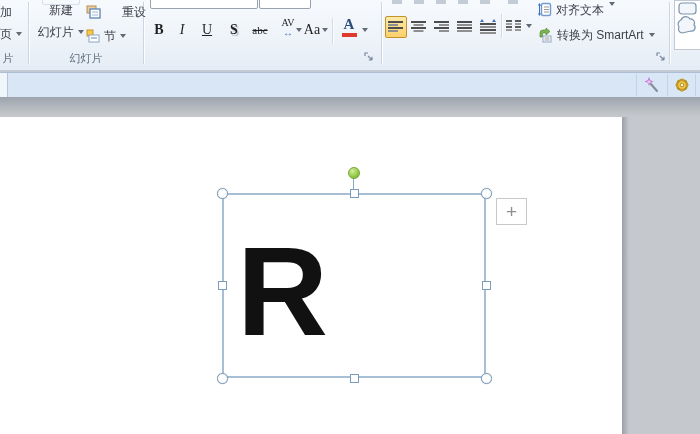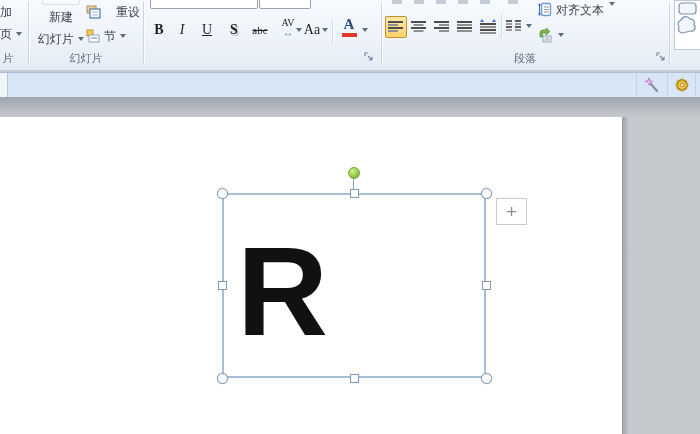--- a/index.html
+++ b/index.html
@@ -74,35 +74,35 @@
 
     <div class="abs cn" style="left:0;top:4px">加</div>
     <div class="abs" style="left:0;top:24px">
       <span class="cn">页</span>
       <span class="dd"></span>
     </div>
     <div class="grp-label" style="left:1px;width:14px">片</div>
 
     <div class="abs" style="left:34px;top:0;width:54px;height:48px;text-align:center">
       <div class="abs" style="left:8px;top:-8px;width:36px;height:12px;border:1px solid #d8dfe8;border-top:none;border-radius:0 0 3px 3px"></div>
-      <div class="cn" style="margin-top:9px">新建</div>
+      <div class="cn" style="margin-top:2px">新建</div>
       <div style="margin-top:3px">
         <span class="cn">幻灯片</span>
         <span class="dd"></span>
       </div>
     </div>
 
     <div class="abs" style="left:86px;top:3px;height:18px;display:flex;align-items:center">
       <svg width="15" height="15" viewBox="0 0 15 15">
         <rect x="1" y="1" width="9" height="7" fill="#e8cfa0" stroke="#b98d4f" stroke-width="1"></rect>
         <rect x="4" y="4" width="10" height="9" fill="#fff" stroke="#5b84b5" stroke-width="1.3"></rect>
         <line x1="6" y1="7" x2="12" y2="7" stroke="#9db8d4" stroke-width="1"></line>
         <line x1="6" y1="10" x2="12" y2="10" stroke="#9db8d4" stroke-width="1"></line>
       </svg>
-      <span class="cn" style="margin-left:15px">重设</span>
+      <span class="cn" style="margin-left:21px">重设</span>
     </div>
 
     <div class="abs" style="left:86px;top:27px;height:18px;display:flex;align-items:center">
       <svg width="15" height="15" viewBox="0 0 15 15">
         <rect x="1" y="1" width="6" height="6" fill="#f7c84a" stroke="#c79427" stroke-width="1"></rect>
         <rect x="3" y="6" width="10" height="7" fill="#fff" stroke="#8aa6c4" stroke-width="1"></rect>
         <line x1="5" y1="9" x2="11" y2="9" stroke="#5b84b5" stroke-width="1"></line>
       </svg>
       <span class="cn" style="margin-left:3px">节</span>
       <span class="dd" style="margin-left:4px"></span>
@@ -222,24 +222,24 @@
     </div>
 
     <div class="abs" style="left:538px;top:26px;height:18px;display:flex;align-items:center">
       <svg width="15" height="15" viewBox="0 0 15 15">
         <path d="M1 9 V4 a3 3 0 0 1 3 -3 h5 v3 l4 -4 -4 -4" fill="none"></path>
         <path d="M2 9 V5 a3 3 0 0 1 3 -3 h3 l0 -2 4 3.5 -4 3.5 0 -2 h-2.6 a0.9 0.9 0 0 0 -0.9 0.9 V9 z" fill="#7cb450" stroke="#588a32" stroke-width="0.7"></path>
         <rect x="5" y="8" width="8" height="6" fill="#fff" stroke="#8aa6c4" stroke-width="1"></rect>
         <line x1="6.5" y1="10" x2="11.5" y2="10" stroke="#9a9a9a" stroke-width="1"></line>
         <line x1="6.5" y1="12" x2="11.5" y2="12" stroke="#9a9a9a" stroke-width="1"></line>
       </svg>
+      <span class="cn" style="margin-left:4px">转换为 SmartArt</span>
       <span class="dd" style="margin-left:5px"></span>
     </div>
 
-    <div class="grp-label" style="left:381px;width:288px">段落</div>
     <svg class="launcher" style="left:655px;top:51px" viewBox="0 0 12 12">
       <path d="M2 5 V2 H5" fill="none" stroke="#7b8aa0" stroke-width="1.2"></path>
       <path d="M5 5 L9 9 M9 9 v-3.2 M9 9 h-3.2" fill="none" stroke="#7b8aa0" stroke-width="1.2"></path>
     </svg>
 
     <div class="gallery">
       <svg width="24" height="46" viewBox="0 0 24 46">
         <rect x="4" y="2" width="17" height="11" rx="3" fill="#f2f6fa" stroke="#7a93ad" stroke-width="1.2"></rect>
         <path d="M7 32 a4 4 0 0 1 -3 -6 a4.5 4.5 0 0 1 2 -7 a5 5 0 0 1 9 -1 a4 4 0 0 1 4 6 a3.5 3.5 0 0 1 -3 6 z" fill="#f2f6fa" stroke="#7a93ad" stroke-width="1.2"></path>
       </svg>

